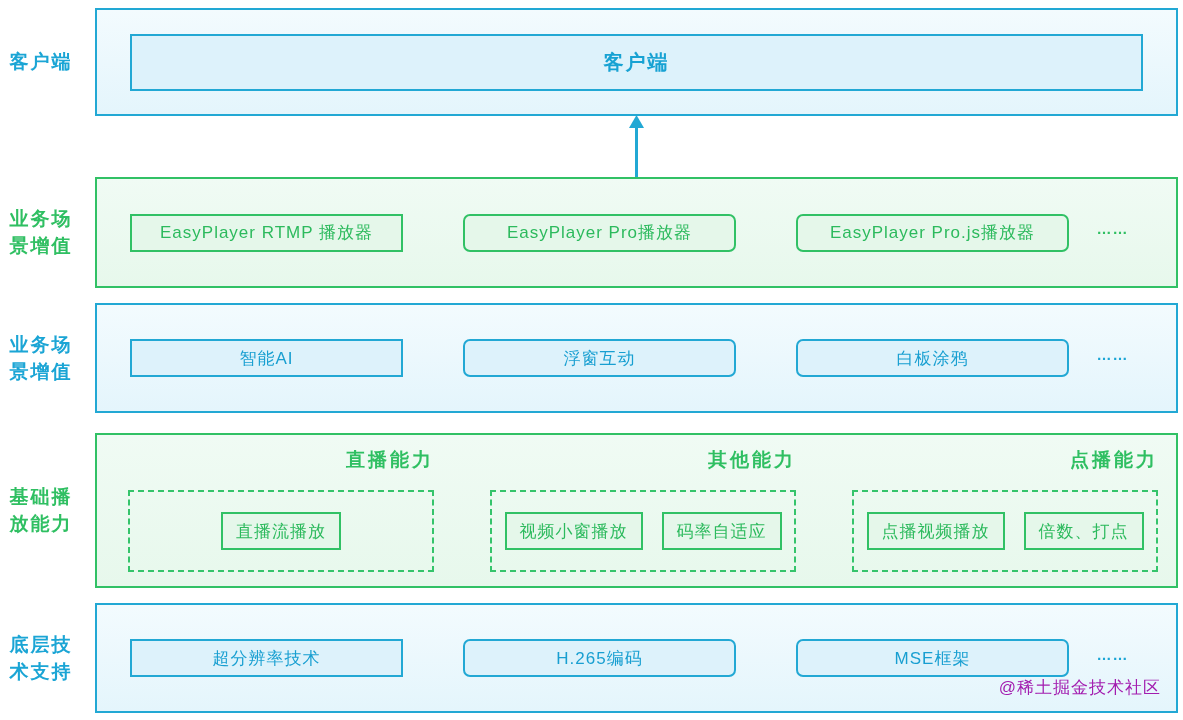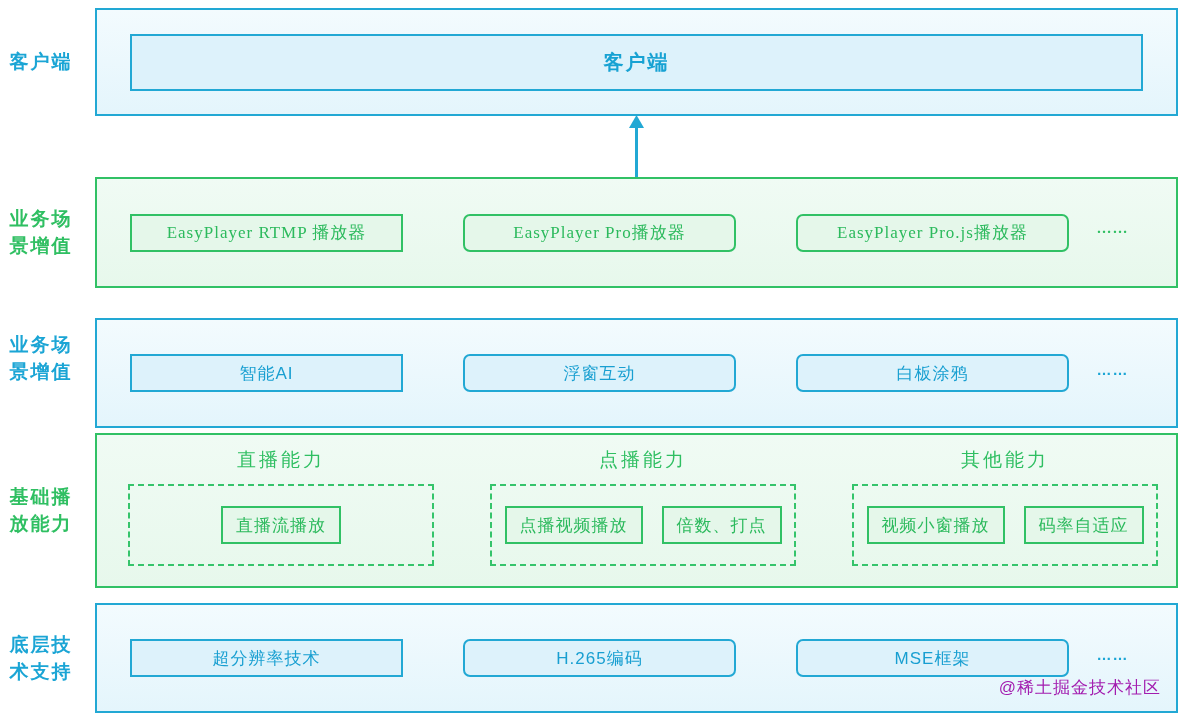--- a/index.html
+++ b/index.html
@@ -13,22 +13,22 @@
     white-space:pre-line;
   }
   .c-blue{color:#1ba5d5;}
   .c-green{color:#2fbf62;}
 
   
   .layer{position:absolute;left:95px;width:1083px;box-sizing:border-box;border:2px solid;}
   .layer.blue{border-color:#22a8d4;background:linear-gradient(180deg,#f3fbfe 0%,#e4f5fc 100%);}
   .layer.green{border-color:#31c165;background:linear-gradient(180deg,#f0fbf4 0%,#e7f8ec 100%);}
   .layer1{top:8px;height:108px;}
-  .layer2{top:177px;height:111px;font-family:Liberation Serif, serif;}
-  .layer3{top:318px;height:110px;}
+  .layer2{top:177px;height:111px;}
+  .layer3{top:303px;height:110px;}
   .layer4{top:433px;height:155px;}
   .layer5{top:603px;height:110px;}
 
   
   .inner-title{
     position:absolute;left:33px;right:33px;top:24px;height:57px;box-sizing:border-box;
     border:2px solid #22a8d4;background:#ddf2fb;
     display:flex;align-items:center;justify-content:center;
     font-size:20px;font-weight:700;color:#17a2d3;letter-spacing:2px;
   }
@@ -45,22 +45,22 @@
   .blue .item{border-color:#22a8d4;background:#ddf2fb;color:#189fd1;}
   .green .item{border-color:#31c165;background:#e5f7ea;color:#2cba5d;}
   .dots{flex:1;text-align:center;font-size:15px;font-weight:700;letter-spacing:1px;transform:translateY(-4px);}
   .blue .dots{color:#1ba5d5;}
   .green .dots{color:#2fbf62;}
 
   
   .groups{display:flex;justify-content:space-between;height:100%;box-sizing:border-box;
     padding:12px 18px 0 31px;}
   .group{width:306px;flex:0 0 auto;}
-  .group-title{text-align:center;font-size:19px;font-weight:400;color:#2fbf62;
-    letter-spacing:3px;line-height:26px;margin-bottom:11px;}
+  .group-title{text-align:right;font-size:19px;font-weight:700;color:#2fbf62;
+    letter-spacing:3px;line-height:26px;margin-bottom:17px;}
   .group-box{height:82px;box-sizing:border-box;border:2px dashed #35c46b;
     display:flex;align-items:center;justify-content:center;gap:19px;}
   .chip{height:38px;box-sizing:border-box;border:2px solid #31c165;background:#e5f7ea;
     color:#2cba5d;display:flex;align-items:center;padding:0 13px;
     font-size:17px;letter-spacing:1px;white-space:nowrap;}
 
   
   .arrow{position:absolute;left:628px;top:115px;width:17px;height:63px;}
 
   
@@ -110,31 +110,31 @@
 
   <div class="layer green layer4">
     <div class="groups">
       <div class="group">
         <div class="group-title">直播能力</div>
         <div class="group-box">
           <div class="chip">直播流播放</div>
         </div>
       </div>
       <div class="group">
+        <div class="group-title">其他能力</div>
+        <div class="group-box">
+          <div class="chip">视频小窗播放</div>
+          <div class="chip">码率自适应</div>
+        </div>
+      </div>
+      <div class="group">
         <div class="group-title">点播能力</div>
         <div class="group-box">
           <div class="chip">点播视频播放</div>
           <div class="chip">倍数、打点</div>
-        </div>
-      </div>
-      <div class="group">
-        <div class="group-title">其他能力</div>
-        <div class="group-box">
-          <div class="chip">视频小窗播放</div>
-          <div class="chip">码率自适应</div>
         </div>
       </div>
     </div>
   </div>
 
   <div class="layer blue layer5">
     <div class="items">
       <div class="item">超分辨率技术</div>
       <div class="item">H.265编码</div>
       <div class="item">MSE框架</div>

